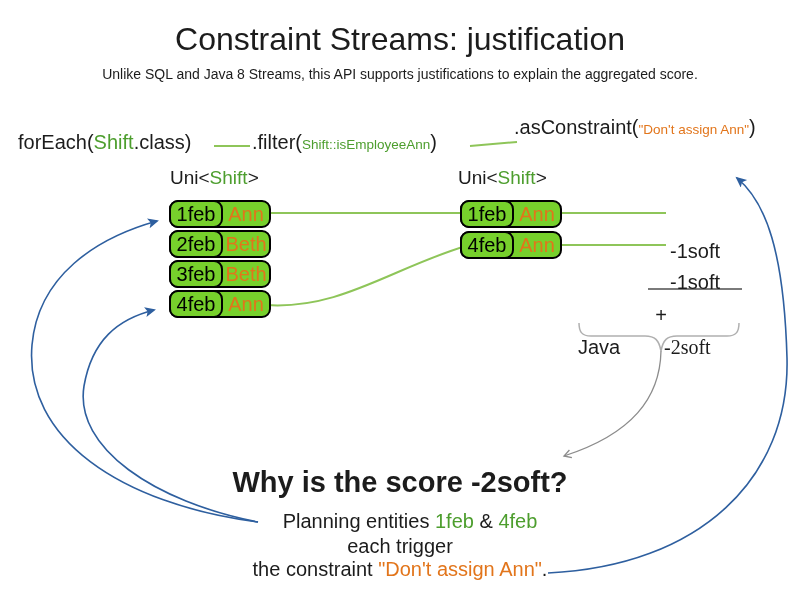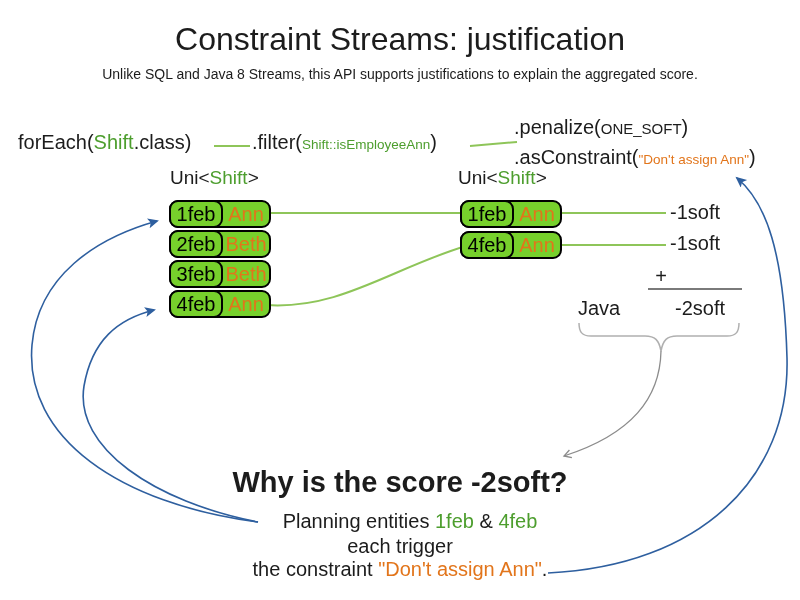--- a/index.html
+++ b/index.html
@@ -23,21 +23,21 @@
   }
   .row .date{
     position:absolute;left:-2px;top:-2px;width:54px;height:28px;background:var(--box-green);
     border:2px solid #000;border-radius:9px;box-sizing:border-box;
     display:flex;align-items:center;justify-content:center;font-size:20px;color:#000;
   }
   .row .name{
     position:absolute;left:52px;right:0;top:0;bottom:0;
     display:flex;align-items:center;justify-content:center;font-size:20px;color:var(--orange);
   }
-  .scoretxt{font-size:20px;white-space:nowrap;}
+  .scoretxt{font-size:20px;white-space:nowrap;margin-top:39px;}
   .heading{top:466px;font-size:29px;font-weight:bold;}
   .expl{font-size:20px;white-space:nowrap;}
   svg.overlay{position:absolute;left:0;top:0;}
   .gl{stroke:var(--line-green);stroke-width:2;fill:none;}
   .bl{stroke:var(--blue);stroke-width:1.6;fill:none;}
   .blf{fill:var(--blue);stroke:none;}
   .grline{stroke:var(--gray);stroke-width:1.3;fill:none;}
   .grhead{stroke:var(--gray);stroke-width:1.3;fill:none;}
   .brace{stroke:#b0b0b0;stroke-width:1.5;fill:none;}
   .sum{stroke:#7a7a7a;stroke-width:2;fill:none;}
@@ -78,23 +78,20 @@
 <div class="abs code" style="left:18px;top:131px;">
   <span>forEach(</span><span class="green-t">Shift</span><span>.class)</span>
 </div>
 
 <div class="abs code" style="left:252px;top:131px;">
   <span>.filter(</span><span class="small green-t">Shift::isEmployeeAnn</span><span>)</span>
 </div>
 
 <div class="abs code" style="left:514px;top:113px;line-height:28px;">
   <div>
-    <span>.penalize(</span><span class="mid">ONE_SOFT</span><span>)</span>
-  </div>
-  <div>
     <span>.asConstraint(</span><span class="small orange-t">"Don't assign Ann"</span><span>)</span>
   </div>
 </div>
 
 <div class="abs uni" style="left:170px;top:167px;">
   <span>Uni&lt;</span><span class="green-t">Shift</span><span>&gt;</span>
 </div>
 <div class="abs uni" style="left:458px;top:167px;">
   <span>Uni&lt;</span><span class="green-t">Shift</span><span>&gt;</span>
 </div>
@@ -122,21 +119,21 @@
 </div>
 <div class="row" style="left:460px;top:231px;">
   <div class="date">4feb</div>
   <div class="name">Ann</div>
 </div>
 
 <div class="abs scoretxt" style="left:670px;top:201px;">-1soft</div>
 <div class="abs scoretxt" style="left:670px;top:232px;">-1soft</div>
 <div class="abs scoretxt" style="left:640px;top:265px;width:42px;text-align:center;">+</div>
 <div class="abs scoretxt" style="left:578px;top:297px;">Java</div>
-<div class="abs scoretxt" style="left:664px;top:297px;width:72px;text-align:center;">-2soft</div>
+<div class="abs scoretxt" style="left:664px;top:297px;width:72px;font-family:Liberation Serif, serif;">-2soft</div>
 
 <div class="abs ctr heading">Why is the score -2soft?</div>
 <div class="abs ctr expl" style="top:510px;margin-left:20px;">
   <span>Planning entities </span><span class="green-t">1feb</span><span> &amp; </span><span class="green-t">4feb</span>
 </div>
 <div class="abs ctr expl" style="top:535px;">each trigger</div>
 <div class="abs ctr expl" style="top:558px;">
   <span>the constraint </span><span class="orange-t">"Don't assign Ann"</span><span>.</span>
 </div>
 

